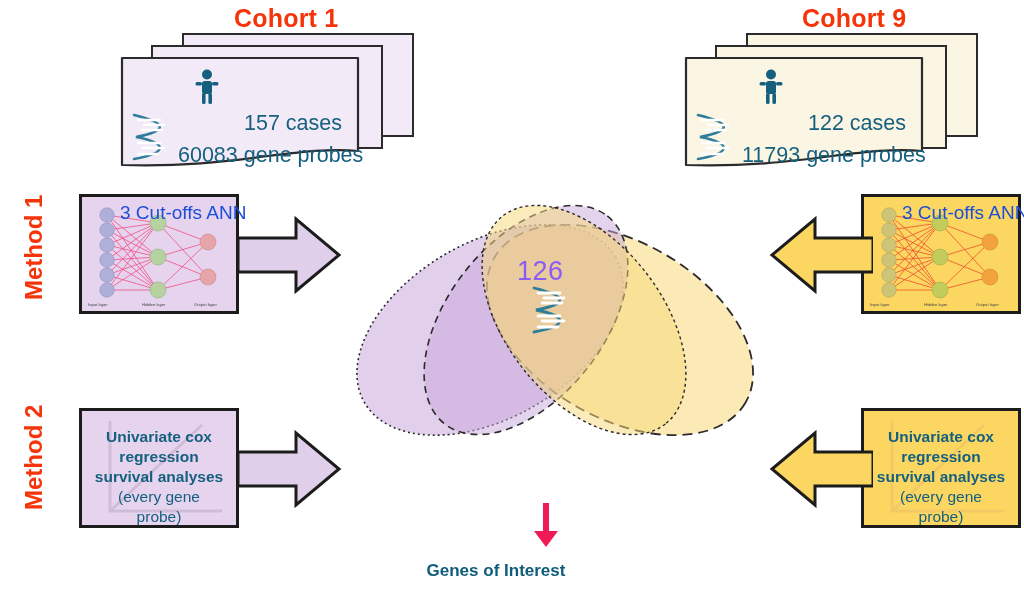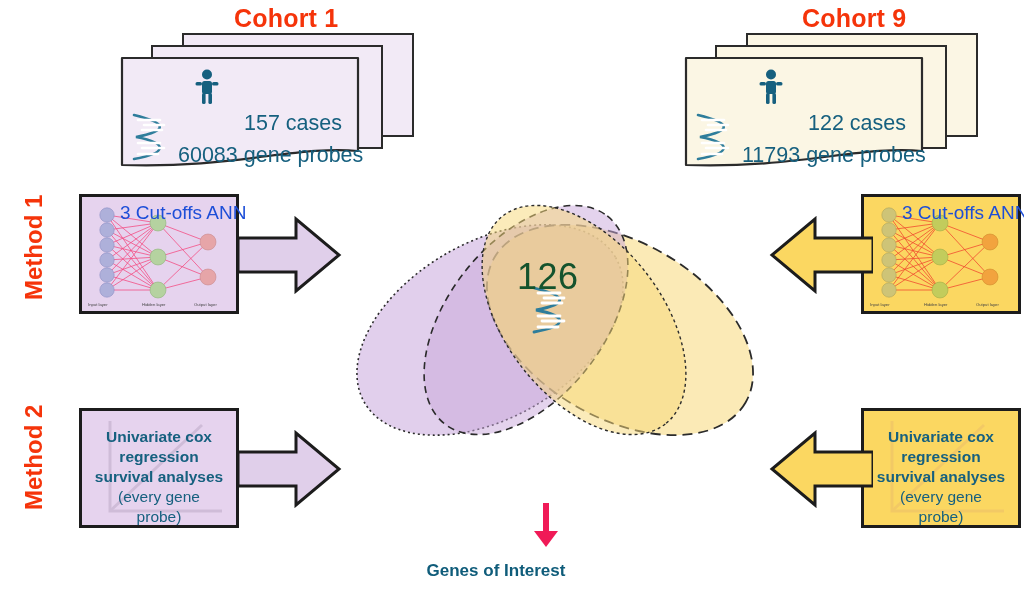--- a/index.html
+++ b/index.html
@@ -48,22 +48,22 @@
   .cox-text .thin{font-weight:normal;}
 
   
   .blockarrow{position:absolute;}
 
   
   #venn{position:absolute;left:318px;top:170px;width:450px;height:335px;}
 
   
   #venn-count{
-    position:absolute;left:505px;top:256px;color:#14532d;
-    font-size:36px;font-weight:normal;white-space:nowrap;letter-spacing:.5px;
+    position:absolute;left:505px;top:256px;color:#8b5cf6;
+    font-size:27px;font-weight:normal;white-space:nowrap;letter-spacing:.5px;
   }
 
   
   #genes-label{
     position:absolute;left:0;right:0;top:561px;text-align:center;
     color:#0F5C7A;font-size:17px;font-weight:bold;
   }
 </style>
 </head>
 <body>

